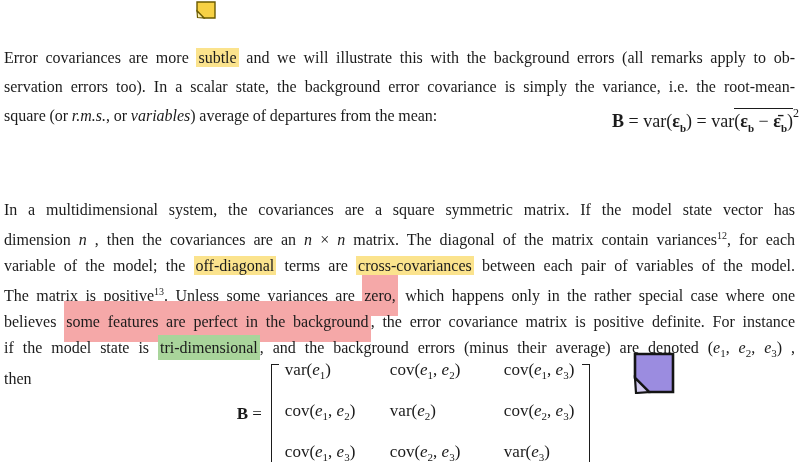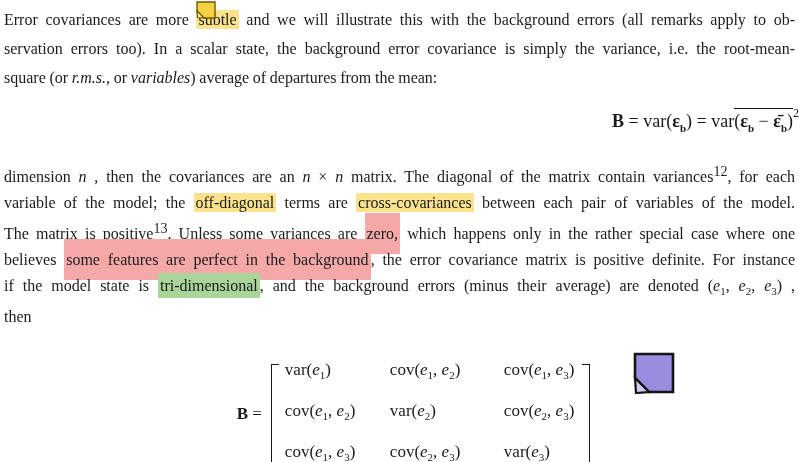--- a/index.html
+++ b/index.html
@@ -1,29 +1,29 @@
 <!DOCTYPE html>
 <html style="--hl-yellow: #fbe38d; --hl-pink: #f5a8a8; --hl-green: #a9d59b; --note-yellow: #f7d144; --note-yellow-fold: #fdf0b0; --note-yellow-border: #6b5b00; --note-purple: #9b8ce0; --note-purple-fold: #d3cbf0; --note-purple-border: #141414; --text: #1b1b1b;"><head>
 <meta charset="utf-8">
 <style>
   html,body{margin:0;padding:0;}
   body{
     width:799px;height:462px;background:#ffffff;position:relative;overflow:hidden;
     font-family:"Liberation Serif","DejaVu Serif",serif;color:#1b1b1b;
   }
   .page{position:absolute;inset:0;}
-  .para{position:absolute;left:4px;width:791px;font-size:16px;word-spacing:-0.3px;}
+  .para{position:absolute;left:4px;width:791px;font-size:16px;word-spacing:-0.3px;margin-top:38px;}
   #para1{top:5px;line-height:29px;}
   #para2{top:159px;line-height:26px;}
   .line{text-align:justify;text-align-last:justify;white-space:normal;}
   .line.last{text-align-last:left;}
   .b{font-weight:bold;}
   .i{font-style:italic;}
   .sub{font-size:11px;vertical-align:-4px;}
-  .sup{font-size:14px;vertical-align:6px;}
+  .sup{font-size:10px;vertical-align:6px;}
   .hl-y{background:var(--hl-yellow,#fbe38d);padding:1px 2px;}
   .hl-p{background:var(--hl-pink,#f5a8a8);padding:12px 2px;}
   .hl-g{background:var(--hl-green,#a9d59b);padding:4px 2px;}
   .ol{display:inline-block;border-top:1.4px solid #1b1b1b;padding-top:2px;}
   #formula1{position:absolute;left:0;top:106px;width:100%;text-align:right;font-size:18px;}
   #formula1 .sub{vertical-align:-5px;}
   #formula1 .sup{font-size:12px;vertical-align:10px;}
   #matrixBlock{
     position:absolute;top:350px;left:0;width:100%;
     display:flex;align-items:center;justify-content:center;
@@ -54,20 +54,21 @@
     </div>
 
   <svg id="noteYellow" class="note" viewBox="0 0 20 18">
     <polygon points="1,1 19,1 19,17 8,17 1,10" stroke="#6b5b00" stroke-width="1.4" fill="#f7d144"></polygon>
     <polygon points="1,10 8,17 1.5,16.5" stroke="#6b5b00" stroke-width="1.2" fill="#fdf0b0"></polygon>
   </svg>
 
   <div id="formula1"><span class="b">B</span><span> = var(</span><span class="b">ε</span><span class="sub b">b</span><span>) = var</span><span class="ol"><span>(</span><span class="b">ε</span><span class="sub b">b</span><span> − </span><span class="b">ε̄</span><span class="sub b">b</span><span>)</span></span><span class="sup">2</span></div>
 
   <div id="para2" class="para">
+      <div class="line"><span>In a multidimensional system, the covariances are a square symmetric matrix. If the model state vector has</span></div>
       <div class="line"><span>dimension </span><span class="i">n</span><span> , then the covariances are an </span><span class="i">n</span><span> × </span><span class="i">n</span><span> matrix. The diagonal of the matrix contain variances</span><span class="sup">12</span><span>, for each</span></div>
       <div class="line"><span>variable of the model; the </span><span class="hl-y">off-diagonal</span><span> terms are </span><span class="hl-y">cross-covariances</span><span> between each pair of variables of the model.</span></div>
       <div class="line"><span>The matrix is positive</span><span class="sup">13</span><span>. Unless some variances are </span><span class="hl-p">zero,</span><span> which happens only in the rather special case where one</span></div>
       <div class="line"><span>believes </span><span class="hl-p">some features are perfect in the background</span><span>, the error covariance matrix is positive definite. For instance</span></div>
       <div class="line"><span>if the model state is </span><span class="hl-g">tri-dimensional</span><span>, and the background errors (minus their average) are denoted (</span><span class="i">e</span><span class="sub">1</span><span>, </span><span class="i">e</span><span class="sub">2</span><span>, </span><span class="i">e</span><span class="sub">3</span><span>) ,</span></div>
       <div class="line last"><span>then</span></div>
     </div>
 
   <div id="matrixBlock">
     <span class="mlhs"><span class="b">B</span><span> = </span></span>

